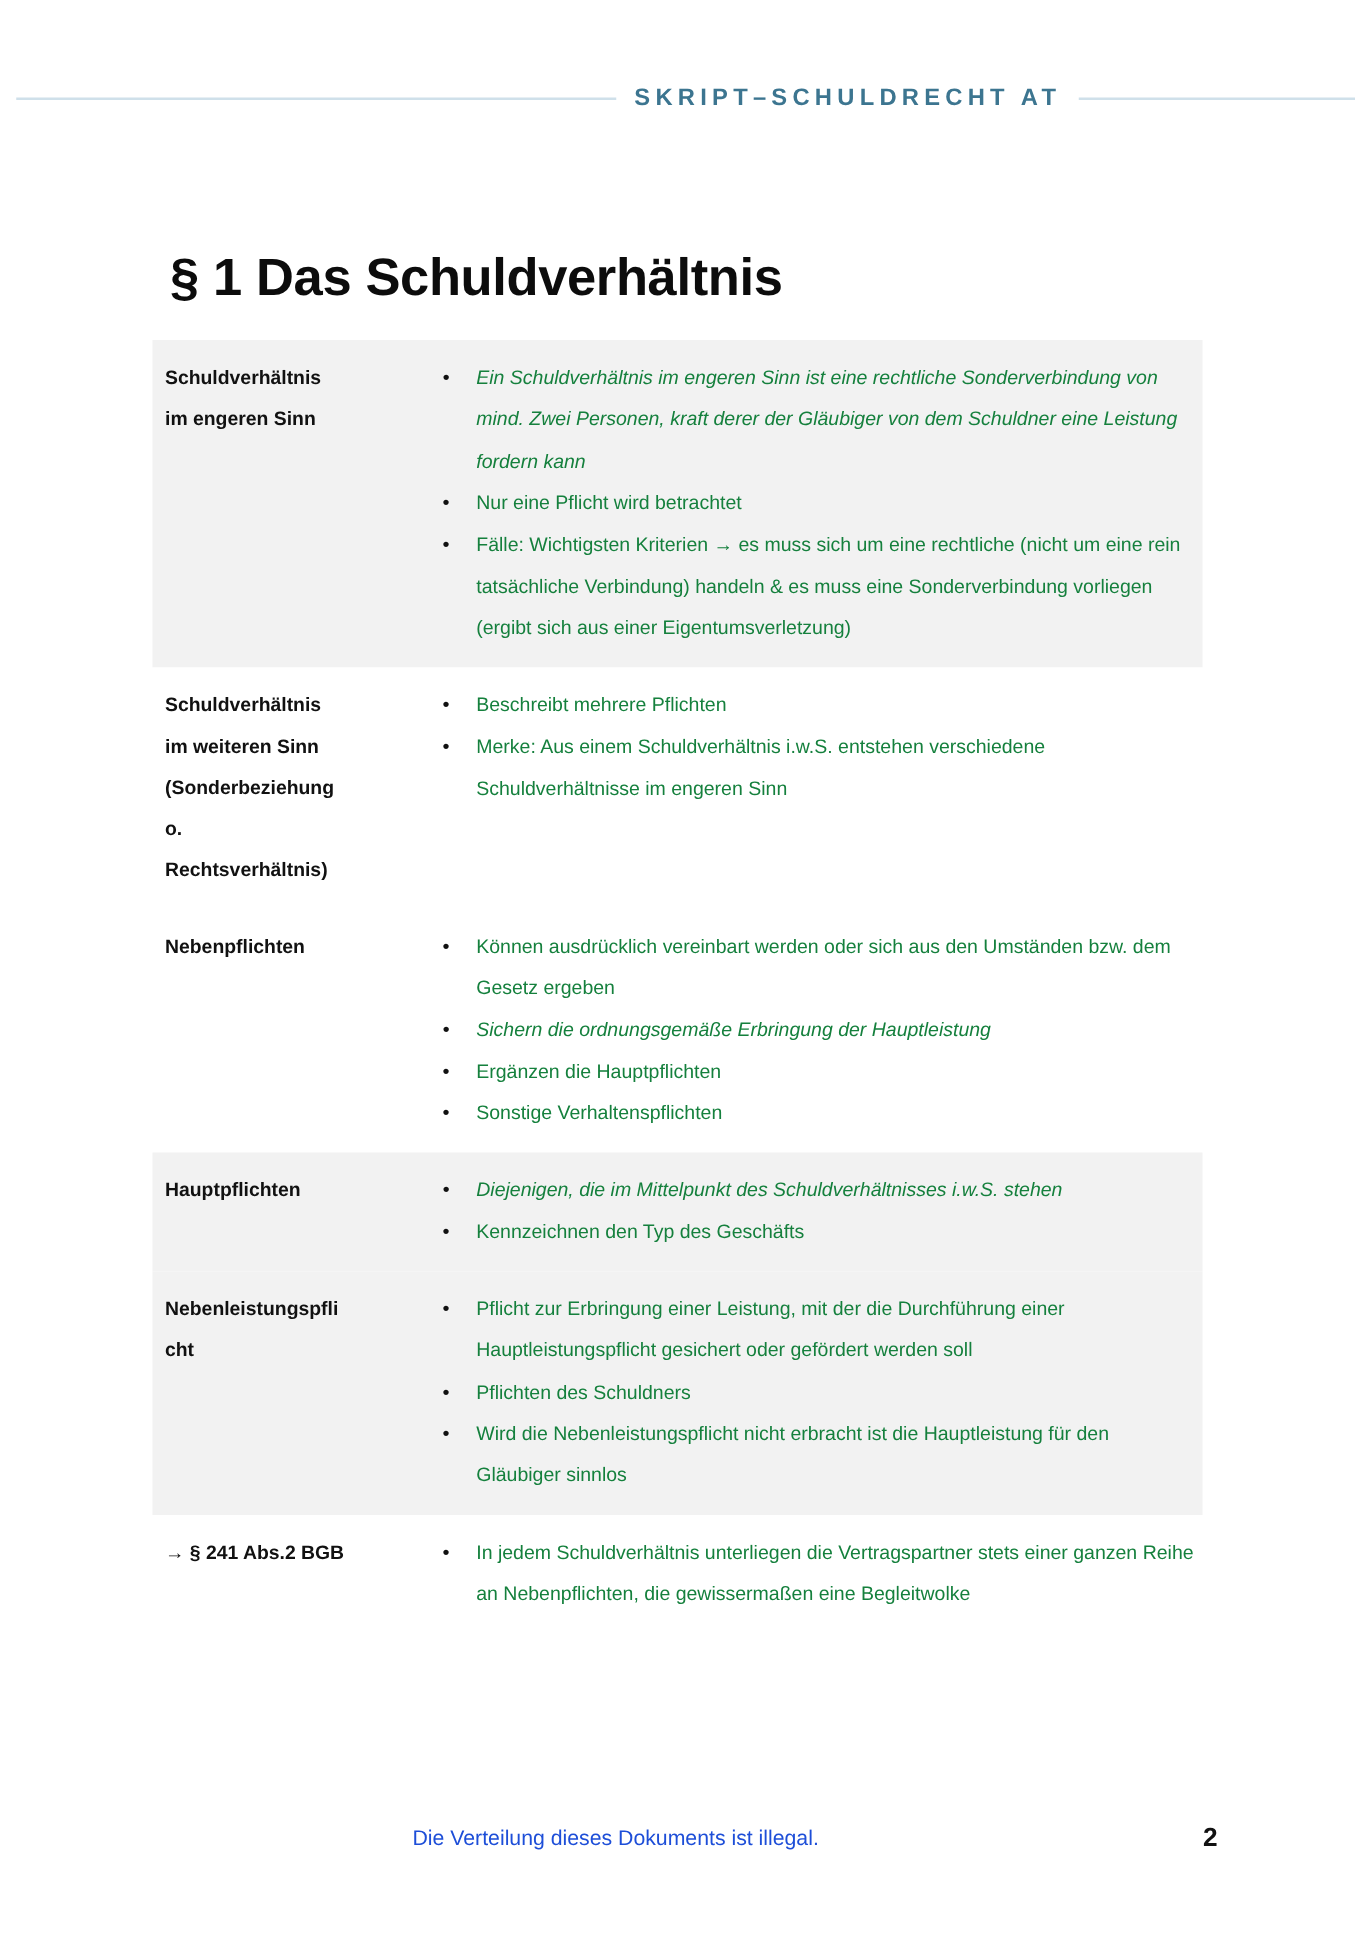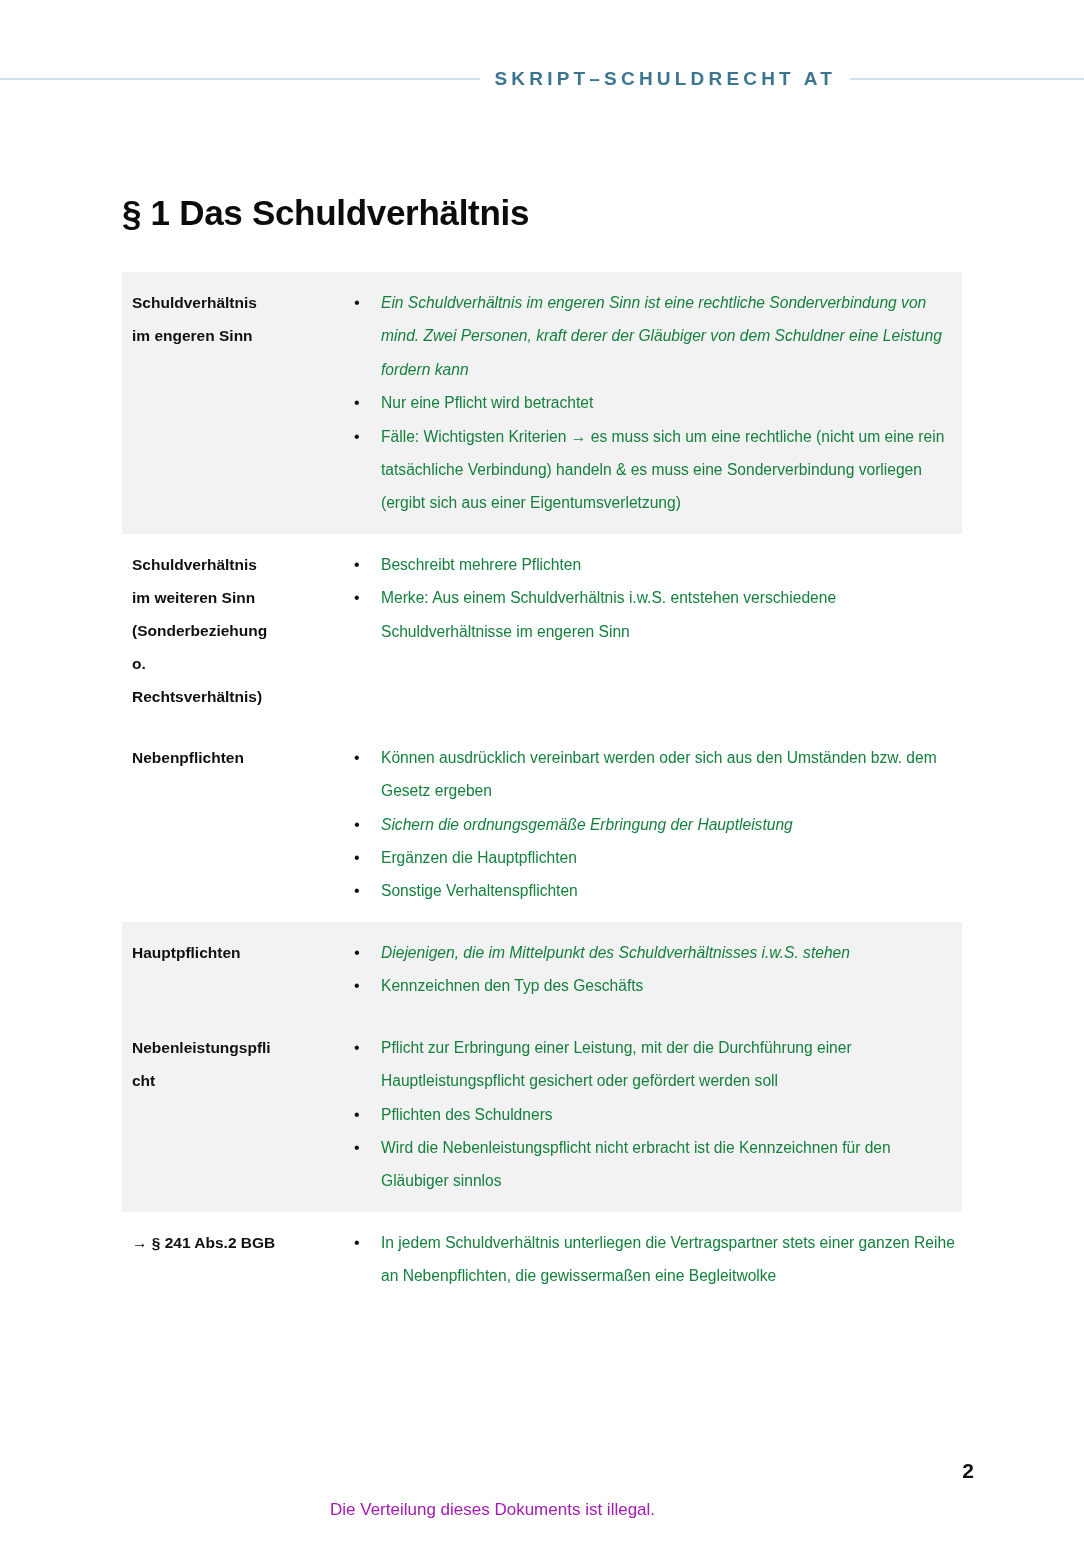--- a/index.html
+++ b/index.html
@@ -13,21 +13,21 @@
     font-family: "Liberation Sans", sans-serif;
     color: #111111;
     position: relative;
     overflow: hidden;
   }
 
   
   .page-header {
     position: absolute;
     top: 60px;
-    left: 0;
+    left: 13px;
     width: 968px;
     height: 40px;
   }
   .header-rule {
     position: absolute;
     top: 18px;
     left: 0;
     width: 1084px;
     height: 2px;
     background: #cfe0ea;
@@ -43,22 +43,22 @@
     letter-spacing: 4.2px;
     color: #3c7590;
     line-height: 38px;
     white-space: nowrap;
   }
 
   
   .doc-title {
     position: absolute;
     top: 170px;
-    left: 122px;
-    font-size: 35px;
+    left: 136px;
+    font-size: 42px;
     font-weight: bold;
     letter-spacing: -0.3px;
     color: #0c0c0c;
   }
 
   
   .table {
     position: absolute;
     top: 272px;
     left: 122px;
@@ -118,23 +118,22 @@
     bottom: 62px;
     left: 0;
     width: 1084px;
     height: 30px;
   }
   .footer-note {
     position: absolute;
     left: 330px;
     top: 0;
     font-size: 17px;
-    color: #a21caf;
+    color: #1d4ed8;
     line-height: 30px;
-    margin-top: 39px;
   }
   .footer-page {
     position: absolute;
     right: 110px;
     top: 0;
     font-size: 21px;
     font-weight: bold;
     color: #111111;
     line-height: 30px;
   }
@@ -204,21 +203,21 @@
     </div>
     <div class="row shaded">
       <div class="cell-label">
         <div>Nebenleistungspfli</div>
         <div>cht</div>
       </div>
       <div class="cell-body">
         <ul class="bullets">
           <li>Pflicht zur Erbringung einer Leistung, mit der die Durchführung einer Hauptleistungspflicht gesichert oder gefördert werden soll</li>
           <li>Pflichten des Schuldners</li>
-          <li>Wird die Nebenleistungspflicht nicht erbracht ist die Kennzeichnen für den Gläubiger sinnlos</li>
+          <li>Wird die Nebenleistungspflicht nicht erbracht ist die Hauptleistung für den Gläubiger sinnlos</li>
         </ul>
       </div>
     </div>
     <div class="row plain">
       <div class="cell-label">
         <div>→ § 241 Abs.2 BGB</div>
       </div>
       <div class="cell-body">
         <ul class="bullets">
           <li>In jedem Schuldverhältnis unterliegen die Vertragspartner stets einer ganzen Reihe an Nebenpflichten, die gewissermaßen eine Begleitwolke</li>

